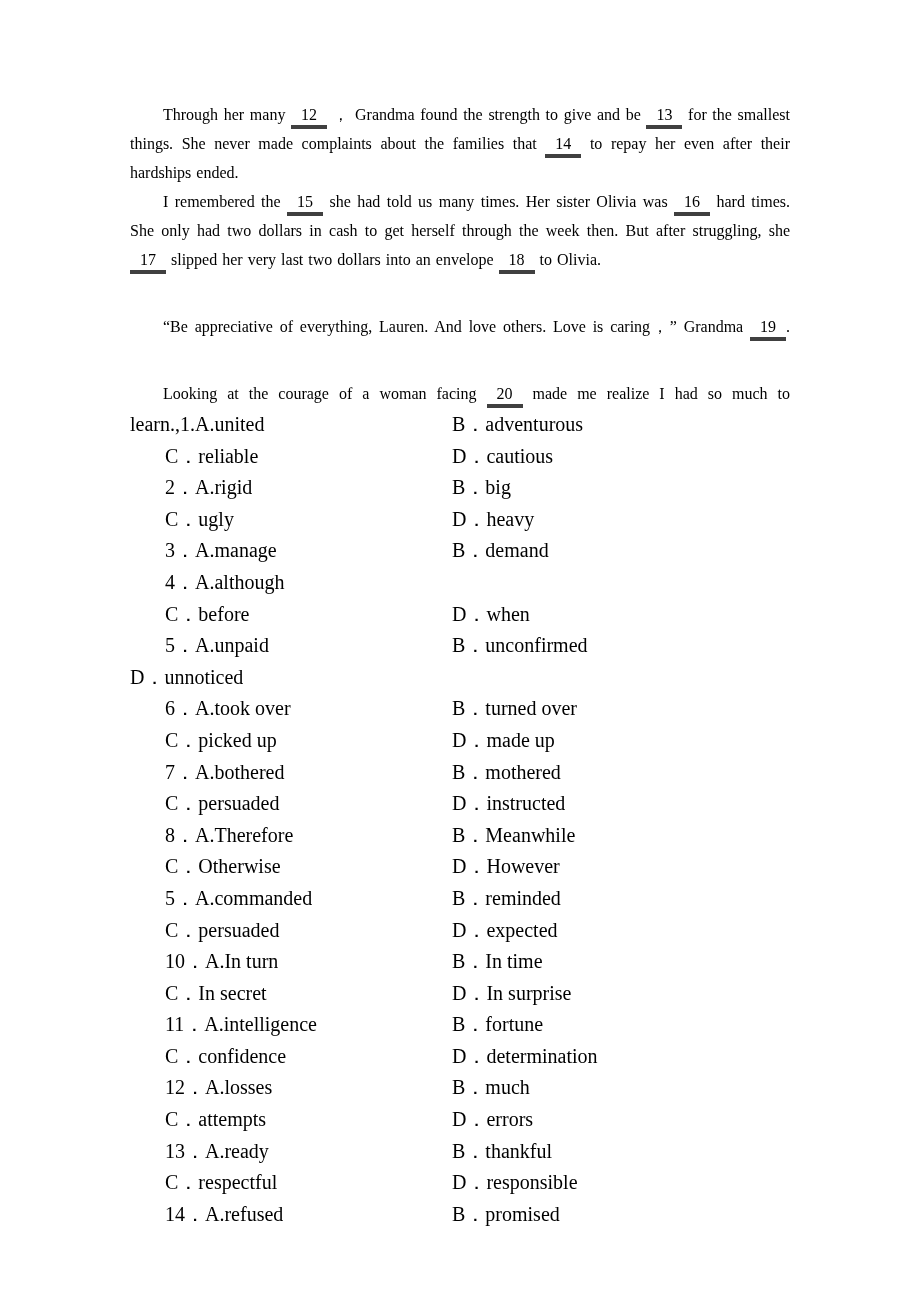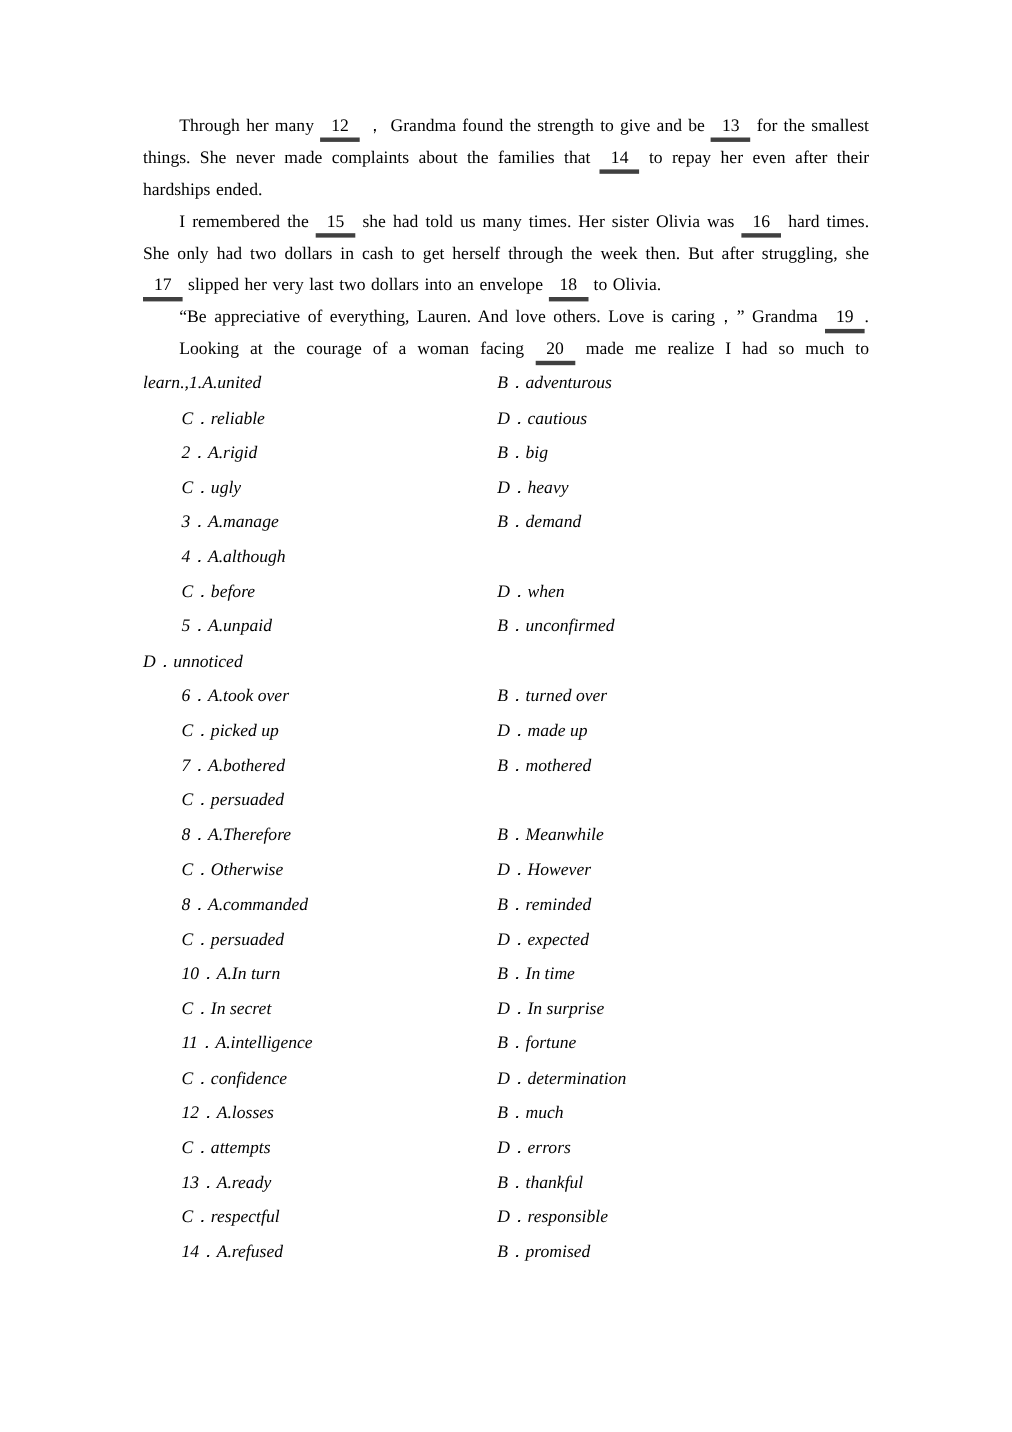--- a/index.html
+++ b/index.html
@@ -23,37 +23,37 @@
   .passage p {
     margin: 0;
     font-size: 16px;
     line-height: 29px;
     text-align: justify;
     text-indent: 33px;
     word-spacing: 1px;
   }
   .passage p.stretch {
     text-align-last: justify;
+    margin-top: 38px;
   }
   .blank {
     display: inline-block;
     border-bottom: 4px solid #404040;
     padding: 0 10px;
     text-indent: 0;
     line-height: 21px;
   }
   .options {
     margin-top: 1px;
   }
   .option-row {
     display: flex;
-    font-size: 16px;
+    font-size: 20px;
     line-height: 31.6px;
     white-space: nowrap;
-    font-style: italic;
   }
   .option-row .left {
     box-sizing: border-box;
     width: 322px;
     padding-left: 35px;
   }
   .option-row.first .left {
     padding-left: 0;
   }
   .option-row .right {
@@ -112,31 +112,32 @@
       <div class="option-row">
         <span class="left">C．picked up</span>
         <span class="right">D．made up</span>
       </div>
       <div class="option-row">
         <span class="left">7．A.bothered</span>
         <span class="right">B．mothered</span>
       </div>
       <div class="option-row">
         <span class="left">C．persuaded</span>
+        <span class="right">D．instructed</span>
       </div>
       <div class="option-row">
         <span class="left">8．A.Therefore</span>
         <span class="right">B．Meanwhile</span>
       </div>
       <div class="option-row">
         <span class="left">C．Otherwise</span>
         <span class="right">D．However</span>
       </div>
       <div class="option-row">
-        <span class="left">8．A.commanded</span>
+        <span class="left">5．A.commanded</span>
         <span class="right">B．reminded</span>
       </div>
       <div class="option-row">
         <span class="left">C．persuaded</span>
         <span class="right">D．expected</span>
       </div>
       <div class="option-row">
         <span class="left">10．A.In turn</span>
         <span class="right">B．In time</span>
       </div>

